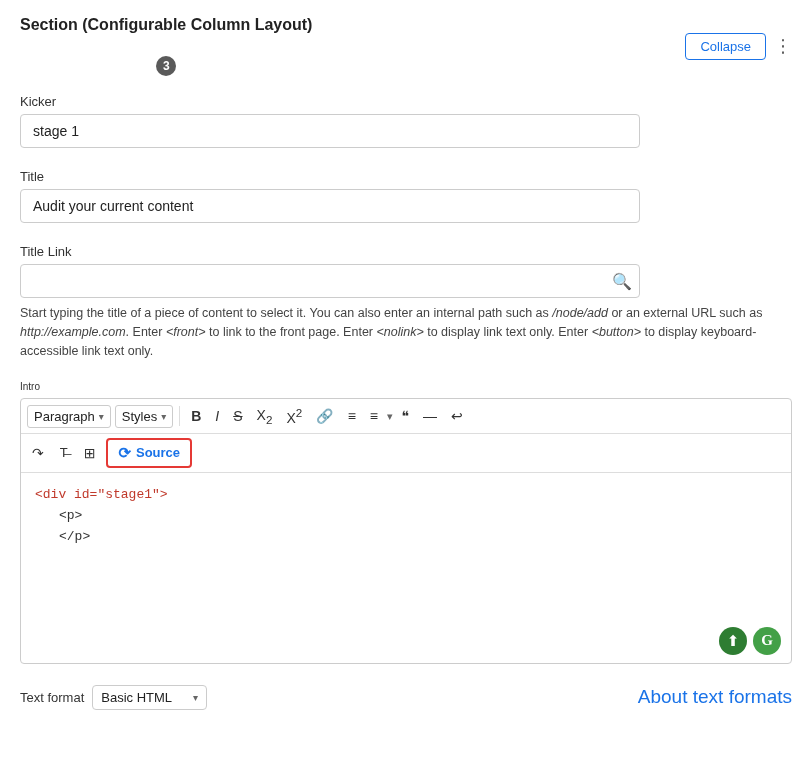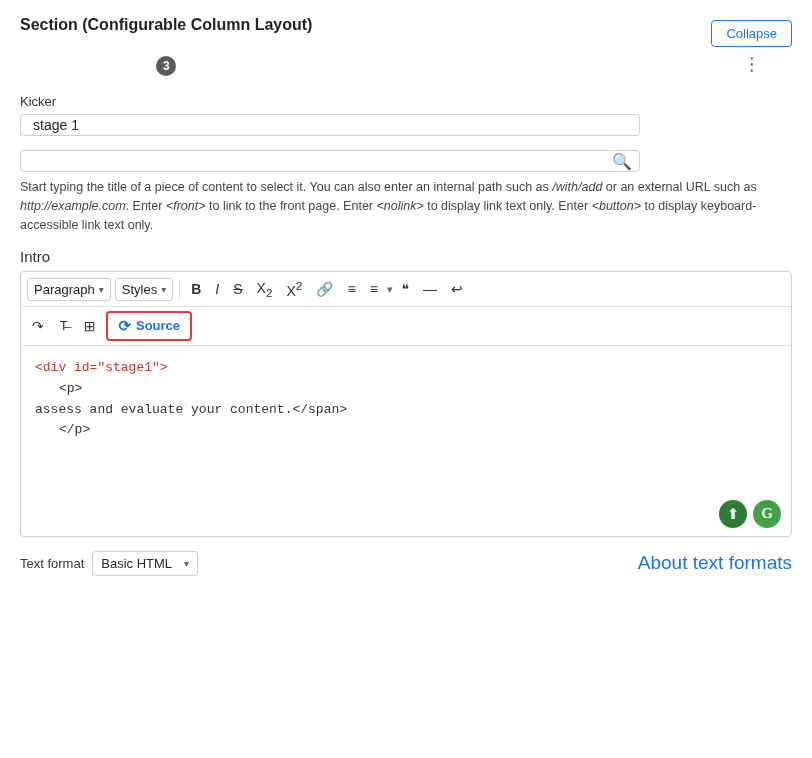--- a/index.html
+++ b/index.html
@@ -39,54 +39,53 @@
       border-radius: 50%;
       width: 20px;
       height: 20px;
       font-size: 12px;
       font-weight: bold;
     }
     .header-actions {
       display: flex;
       align-items: center;
       gap: 8px;
-      flex-direction: column;
     }
     .collapse-btn {
       border: 1px solid #1a73e8;
       background: #fff;
       color: #1a73e8;
       padding: 5px 14px;
       border-radius: 4px;
       cursor: pointer;
       font-size: 13px;
     }
     .more-icon {
       font-size: 18px;
       color: #555;
       cursor: pointer;
       line-height: 1;
     }
 
     
     .field-group {
-      margin-bottom: 14px;
+      margin-bottom: 21px;
     }
     .field-label {
       font-size: 13px;
       font-weight: 500;
       margin-bottom: 5px;
       color: #333;
     }
     .text-input {
       width: 100%;
       max-width: 620px;
       border: 1px solid #ccc;
       border-radius: 4px;
-      padding: 2px 12px;
+      padding: 8px 12px;
       font-size: 14px;
       color: #222;
       outline: none;
     }
 
     
     .title-link-wrapper {
       position: relative;
       max-width: 620px;
     }
@@ -113,21 +112,21 @@
       max-width: 780px;
       line-height: 1.5;
       margin-top: 6px;
     }
     .help-text em {
       font-style: italic;
     }
 
     
     .intro-label {
-      font-size: 15px;
+      font-size: 10px;
       font-weight: 500;
       margin-bottom: 6px;
       color: #333;
     }
     .editor-wrapper {
       border: 1px solid #ccc;
       border-radius: 4px;
       max-width: 780px;
     }
 
@@ -259,21 +258,21 @@
     }
     .text-format-select {
       border: 1px solid #ccc;
       border-radius: 4px;
       padding: 4px 8px;
       font-size: 13px;
       background: #fff;
       cursor: pointer;
       display: flex;
       align-items: center;
-      gap: 12px;
+      gap: 21px;
     }
     .about-link {
       color: #1a73e8;
       font-size: 19px;
       cursor: pointer;
       text-decoration: none;
     }
 
     
     .chevron {
@@ -294,31 +293,34 @@
     <span class="more-icon">⋮</span>
   </div>
 </div>
 
 <div class="field-group">
   <div class="field-label">Kicker</div>
   <input class="text-input" type="text" value="stage 1" style="">
 </div>
 
 <div class="field-group">
+  <div class="field-label">Title</div>
+  <input class="text-input" type="text" value="Audit your current content" style="">
 </div>
 
 <div class="field-group">
+  <div class="field-label">Title Link</div>
   <div class="title-link-wrapper">
     <input class="text-input" type="text" style="">
     <button class="search-icon-btn">
       <span>🔍</span>
     </button>
   </div>
   <p class="help-text">
-    Start typing the title of a piece of content to select it. You can also enter an internal path such as <em>/with/add</em> or an external URL such as <em>http://example.com</em>. Enter <em>&lt;front&gt;</em> to link to the front page. Enter <em>&lt;nolink&gt;</em> to display link text only. Enter <em>&lt;button&gt;</em> to display keyboard-accessible link text only.
+    Start typing the title of a piece of content to select it. You can also enter an internal path such as <em>/node/add</em> or an external URL such as <em>http://example.com</em>. Enter <em>&lt;front&gt;</em> to link to the front page. Enter <em>&lt;nolink&gt;</em> to display link text only. Enter <em>&lt;button&gt;</em> to display keyboard-accessible link text only.
   </p>
 </div>
 
 <div class="field-group">
   <div class="intro-label">Intro</div>
   <div class="editor-wrapper">
 
     <div class="toolbar-row1">
       <div class="toolbar-select">
         <span>Paragraph</span>
@@ -370,23 +372,20 @@
         <span>Source</span>
       </button>
     </div>
 
     <div class="editor-content">
       <div>
         <span class="code-tag-red">&lt;div id="stage1"&gt;</span>
       </div>
       <div class="code-indent-1">
         <span>&lt;p&gt;</span>
-      </div>
-      <div>
-        <span>assess and evaluate your content.&lt;/span&gt;</span>
       </div>
       <div class="code-indent-1">
         <span>&lt;/p&gt;</span>
       </div>
     </div>
 
     <div class="editor-footer-icons">
       <div class="editor-icon-circle icon-green-dark">
         <span>⬆</span>
       </div>

